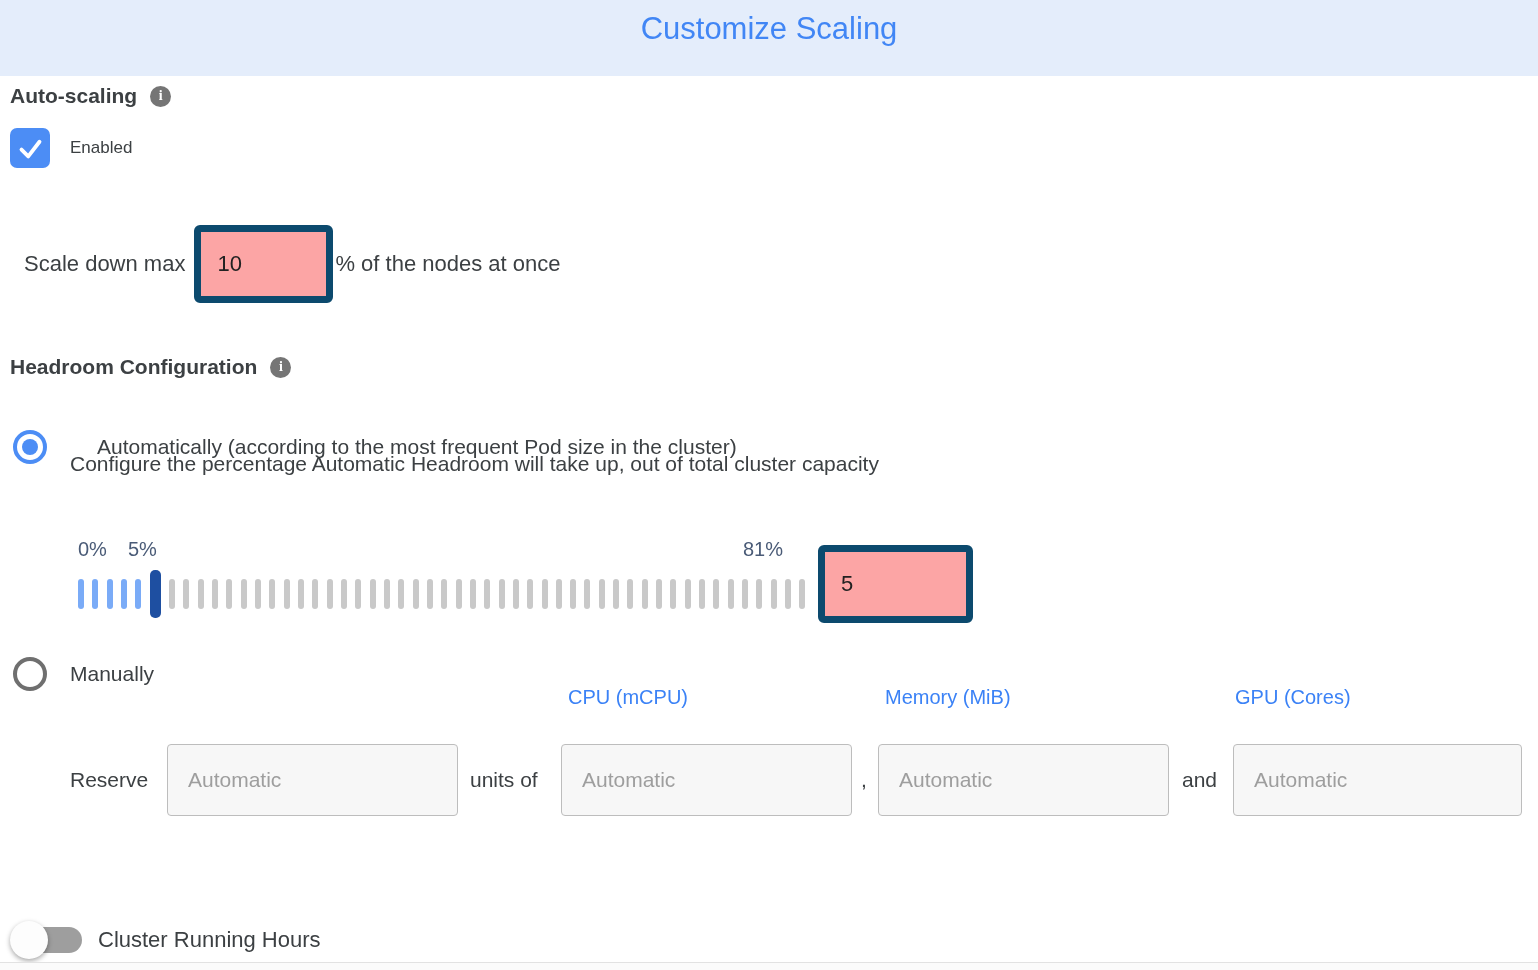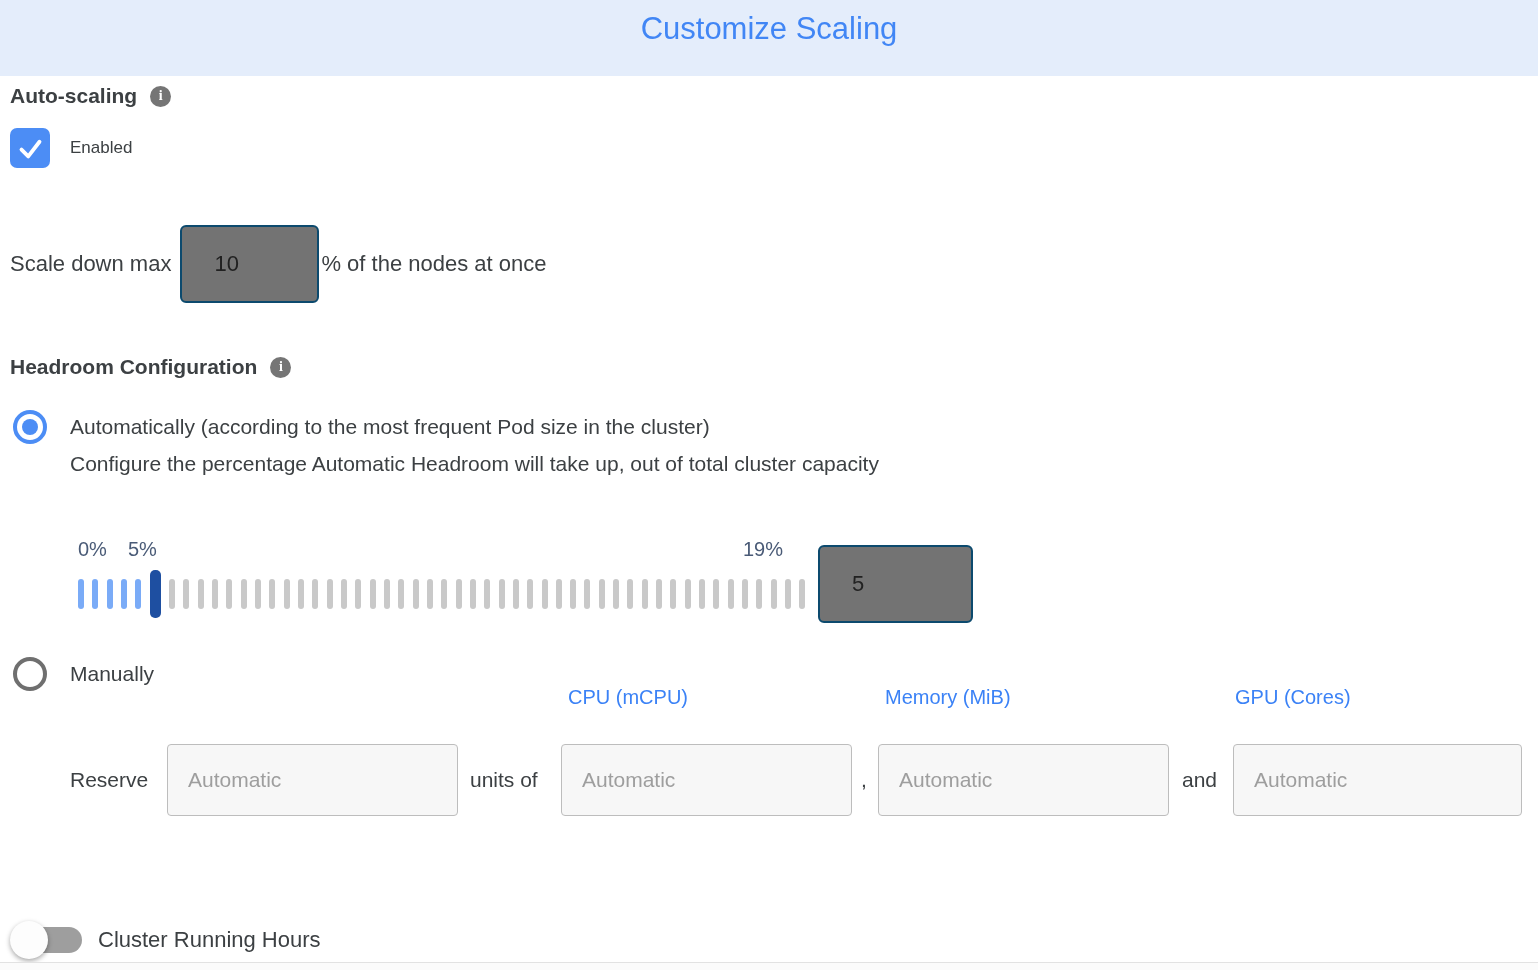--- a/index.html
+++ b/index.html
@@ -20,24 +20,24 @@
     font-size:14px; font-weight:bold; display:flex; align-items:center; justify-content:center;
     font-family:"Liberation Serif", serif; }
 
   
   .checkbox-row { position:absolute; top:128px; left:10px; display:flex; align-items:center; }
   .checkbox { width:40px; height:40px; background:#4c8df5; border-radius:7px;
     display:flex; align-items:center; justify-content:center; cursor:pointer; }
   .checkbox-row .lbl { margin-left:20px; font-size:17px; }
 
   
-  .scaledown-row { position:absolute; top:225px; left:10px; height:78px;
+  .scaledown-row { position:absolute; top:225px; left:24px; height:78px;
     display:flex; align-items:center; }
-  .dark-input { height:78px; border:2px solid #0c4a6e; border-radius:6px; background:#737373;
-    font-size:22px; color:#212121; padding-left:32px; outline:none;
+  .dark-input { height:78px; border:7px solid #0c4a6e; border-radius:6px; background:#fca5a5;
+    font-size:22px; color:#212121; padding-left:16px; outline:none;
     font-family:"Liberation Sans", sans-serif; }
   .scaledown-row .dark-input { width:139px; margin-left:9px; }
   .scaledown-row .prefix { font-size:22px; }
   .scaledown-row .suffix { font-size:22px; margin-left:2px; }
 
   
   .radio-row { position:absolute; left:13px; display:flex; align-items:center; }
   .radio { width:34px; height:34px; border-radius:50%; background:#fff; flex:none;
     display:flex; align-items:center; justify-content:center; cursor:pointer; }
   .radio.selected { border:4px solid #4c8df5; }
@@ -115,34 +115,34 @@
     <span class="prefix">Scale down max</span>
     <input class="dark-input" type="text" value="10" style="">
     <span class="suffix">% of the nodes at once</span>
   </div>
 
   <div class="section-label" style="top:355px;">
     <span class="txt">Headroom Configuration</span>
     <span class="info-icon">i</span>
   </div>
 
-  <div class="radio-row" style="top:410px;">
+  <div class="radio-row" style="top:430px;gap:27px;">
     <div class="radio selected">
       <span class="dot"></span>
     </div>
     <span class="lbl">Automatically (according to the most frequent Pod size in the cluster)</span>
   </div>
 
   <div class="desc-text">Configure the percentage Automatic Headroom will take up, out of total cluster capacity</div>
 
   <div class="slider-block">
     <div class="slider-labels">
       <span class="slider-label-min">0%</span>
       <span class="slider-label-cur">5%</span>
-      <span class="slider-label-max">19%</span>
+      <span class="slider-label-max">81%</span>
     </div>
     <div class="slider-ticks">
         <div class="tick active"></div>
         <div class="tick active"></div>
         <div class="tick active"></div>
         <div class="tick active"></div>
         <div class="tick active"></div>
         <div class="tick handle"></div>
         <div class="tick"></div>
         <div class="tick"></div>

